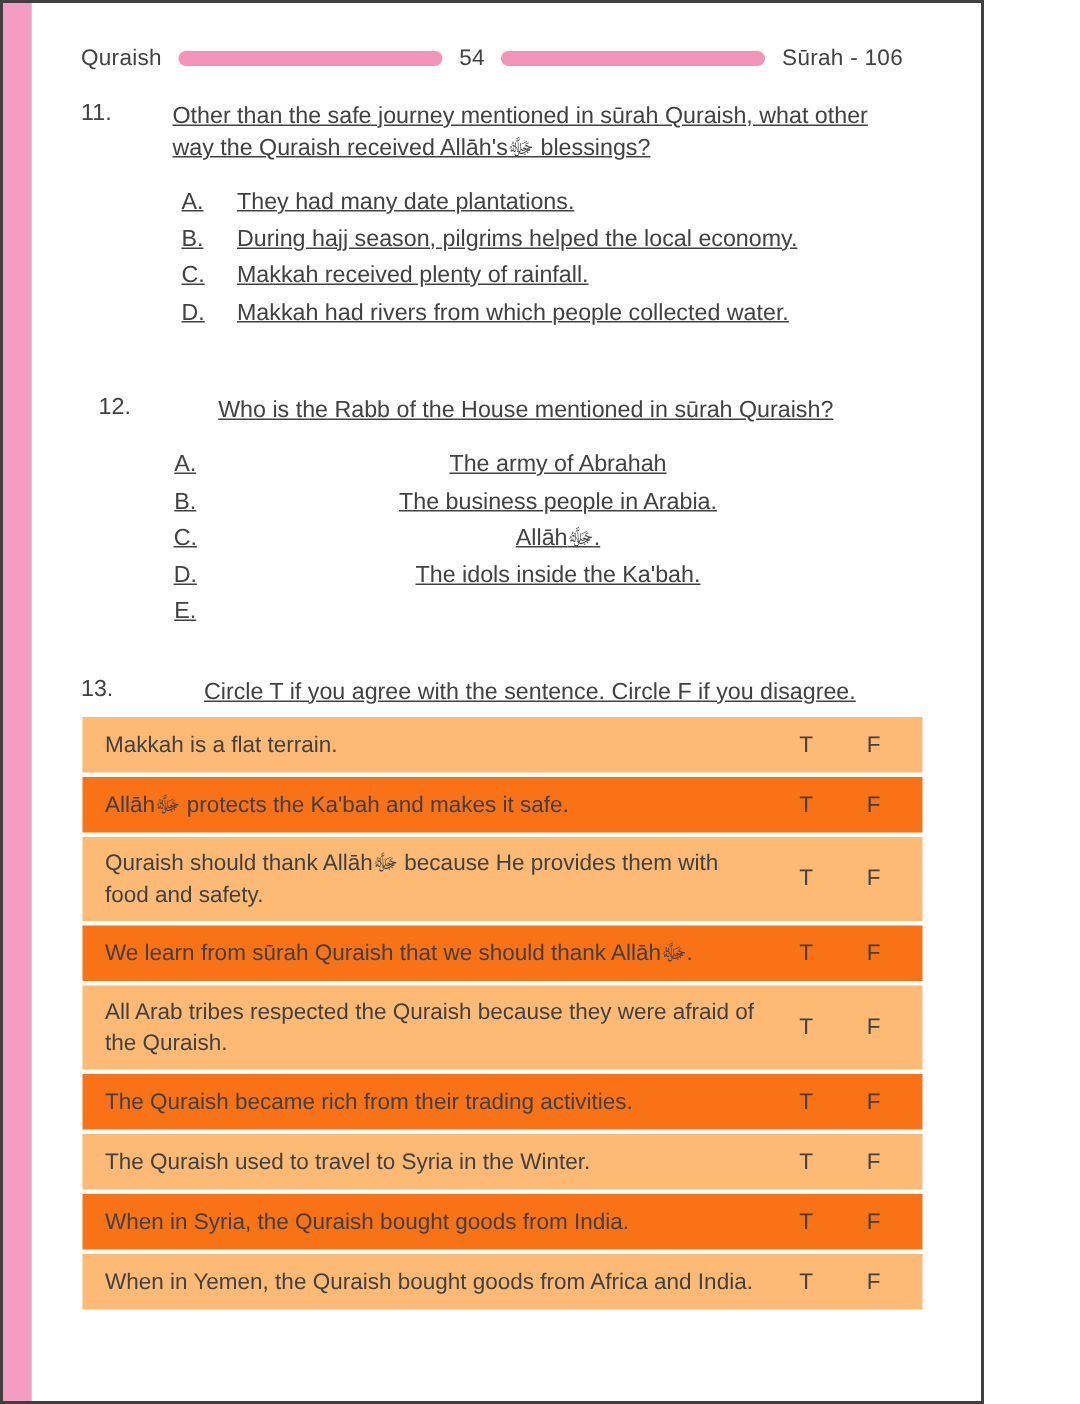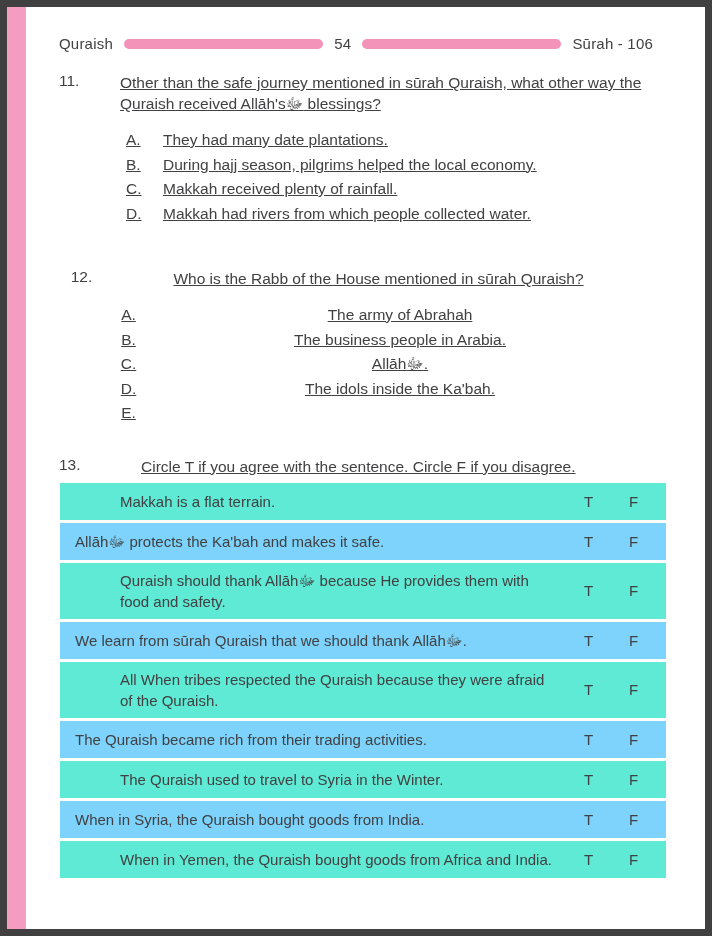--- a/index.html
+++ b/index.html
@@ -4,24 +4,24 @@
 <style>
   * { box-sizing: border-box; margin: 0; padding: 0; }
   html, body { background: #ffffff; }
   body {
     font-family: "Liberation Sans", "DejaVu Sans", sans-serif;
     color: #414042;
     width: 720px;
   }
   .page {
     position: relative;
-    width: 712px;
+    width: 656px;
     height: 936px;
     background: #ffffff;
-    border: 7px solid #404040;
+    border: 2px solid #404040;
     overflow: hidden;
   }
   .spine {
     position: absolute;
     left: 0; top: 0; bottom: 0;
     width: 19px;
     background: #f59cc2;
     border-right: 1px solid #eda2c2;
   }
   .content {
@@ -60,22 +60,22 @@
   .tf-table { margin-left: 1px; margin-right: -13px; }
   .tf-row {
     display: flex;
     align-items: center;
     min-height: 37px;
     margin-bottom: 3px;
     padding: 7px 0;
     font-size: 15px;
     line-height: 21px;
   }
-  .tf-row.blue  { background: #5eead4; padding-left: 45px; }
-  .tf-row.cream { background: #7dd3fc; }
+  .tf-row.blue  { background: #fdba74; }
+  .tf-row.cream { background: #f97316; }
   .tf-text { flex: 1; padding-left: 15px; padding-right: 12px; }
   .tf-choice {
     flex: 0 0 45px;
     text-align: center;
     font-weight: 500;
     cursor: pointer;
   }
   .tf-choice.f { margin-right: 10px; }
 </style>
 </head>
@@ -173,21 +173,21 @@
         <span class="tf-choice f">F</span>
       </div>
 
       <div class="tf-row cream">
         <span class="tf-text">We learn from sūrah Quraish that we should thank Allāhﷻ.</span>
         <span class="tf-choice t">T</span>
         <span class="tf-choice f">F</span>
       </div>
 
       <div class="tf-row blue">
-        <span class="tf-text">All When tribes respected the Quraish because they were afraid of the Quraish.</span>
+        <span class="tf-text">All Arab tribes respected the Quraish because they were afraid of the Quraish.</span>
         <span class="tf-choice t">T</span>
         <span class="tf-choice f">F</span>
       </div>
 
       <div class="tf-row cream">
         <span class="tf-text">The Quraish became rich from their trading activities.</span>
         <span class="tf-choice t">T</span>
         <span class="tf-choice f">F</span>
       </div>
 

